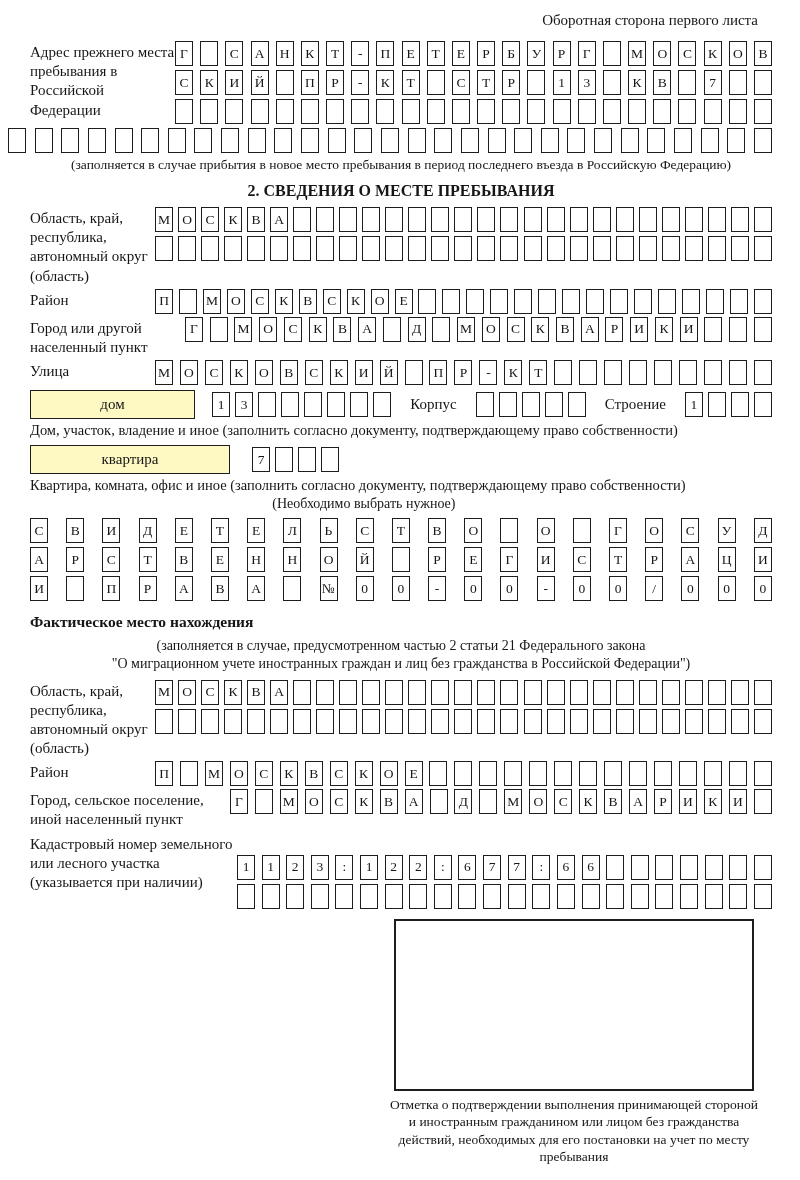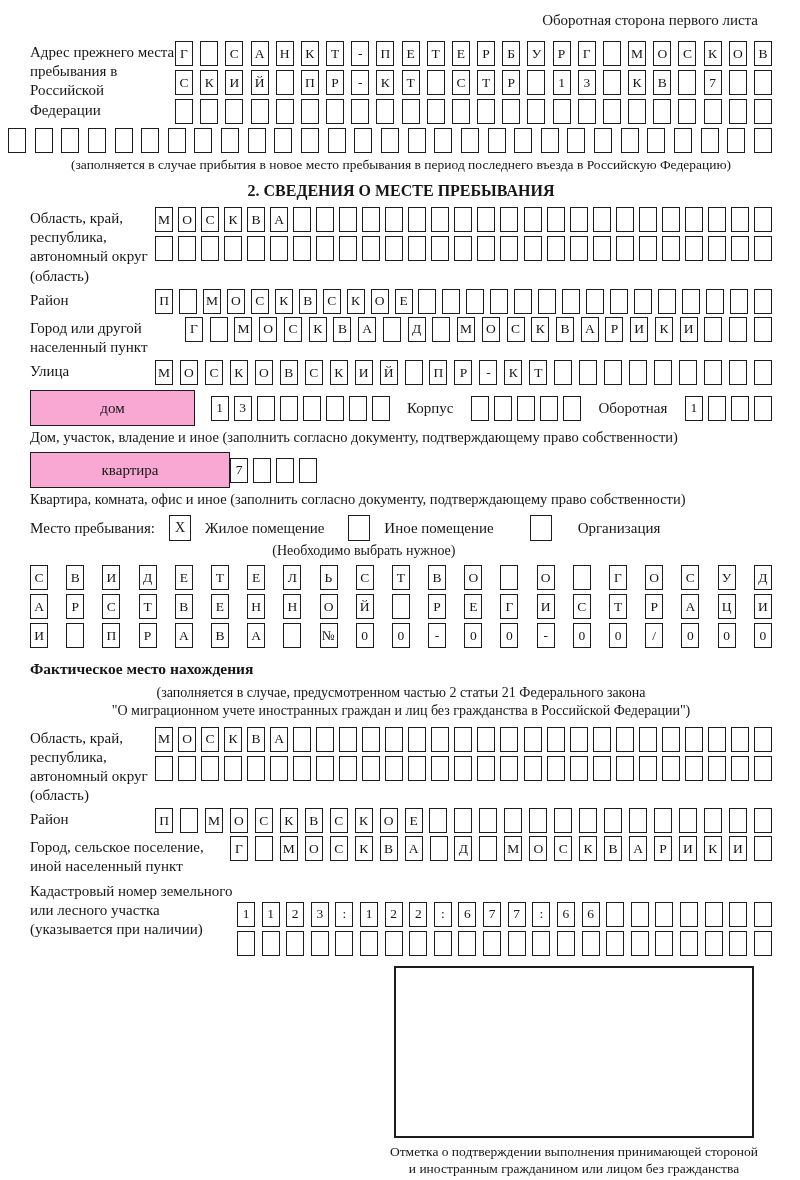--- a/index.html
+++ b/index.html
@@ -28,25 +28,25 @@
 
   .caption { font-size: 13.5px; text-align: center; margin-top: 4px; }
   .caption-left { font-size: 14.5px; text-align: left; margin-top: 3px; }
 
   .h2 { text-align: center; font-weight: bold; font-size: 16px; margin: 9px 0 7px 0; }
   .h3 { text-align: left; font-weight: bold; font-size: 15.5px; margin: 12px 0 6px 0; }
   .subcap { text-align: center; font-size: 14px; line-height: 1.3; }
 
   
   .dom-row { display: flex; align-items: center; justify-content: space-between; margin-top: 5px; }
-  .wide-box { border: 1.6px solid #1d1d1d; height: 36px; display: inline-flex;
-    align-items: center; justify-content: center; font-size: 15px; flex: 0 0 auto; background:#f9a8d4; }
+  .wide-box { border: 1.6px solid #1d1d1d; height: 29px; display: inline-flex;
+    align-items: center; justify-content: center; font-size: 15px; flex: 0 0 auto; background:#fef9c3; }
   .wide-box.dom { width: 165px; } .wide-box.kv { width: 200px; }
   .inline-label { font-size: 15px; flex: 0 0 auto; padding: 0 2px; }
-  .kv-row { display: flex; align-items: center; gap: 0; margin-top: 6px; }
+  .kv-row { display: flex; align-items: center; gap: 22px; margin-top: 6px; }
 
   
   .mesto-row { display: flex; align-items: center; gap: 14px; margin-top: 7px; font-size: 15px; }
   .checkbox { width: 22px; height: 26px; border: 1.6px solid #1d1d1d; display: inline-flex;
     align-items: center; justify-content: center; font-size: 14px; flex: 0 0 auto; background:#fff; }
   .mesto-cap { font-size: 14px; text-align: center; width: 62%; margin-left: 14%; margin-top: 2px; }
 
   .doc-block { margin-top: 6px; }
   .doc-block .flabel { font-size: 14.5px; line-height: 1.3; }
 
@@ -353,50 +353,41 @@
         <span class="cell"></span>
       </div>
     <span class="inline-label">Корпус</span>
     <div class="boxrow compact">
         <span class="cell"></span>
         <span class="cell"></span>
         <span class="cell"></span>
         <span class="cell"></span>
         <span class="cell"></span>
       </div>
-    <span class="inline-label">Оборотная</span>
+    <span class="inline-label">Строение</span>
     <div class="boxrow compact">
         <span class="cell">1</span>
         <span class="cell"></span>
         <span class="cell"></span>
         <span class="cell"></span>
       </div>
   </div>
   <div class="caption-left">Дом, участок, владение и иное (заполнить согласно документу, подтверждающему право собственности)</div>
 
   <div class="kv-row">
     <span class="wide-box kv">квартира</span>
     <div class="boxrow compact">
         <span class="cell">7</span>
         <span class="cell"></span>
         <span class="cell"></span>
         <span class="cell"></span>
       </div>
   </div>
   <div class="caption-left">Квартира, комната, офис и иное (заполнить согласно документу, подтверждающему право собственности)</div>
 
-  <div class="mesto-row">
-    <span>Место пребывания:</span>
-    <span class="checkbox">X</span>
-    <span>Жилое помещение</span>
-    <span class="checkbox" style="margin-left:10px;"></span>
-    <span>Иное помещение</span>
-    <span class="checkbox" style="margin-left:22px;"></span>
-    <span style="margin-left:12px;">Организация</span>
-  </div>
   <div class="mesto-cap">(Необходимо выбрать нужное)</div>
 
   <div class="frow doc-block">
     <div class="rows-col">
       <div class="boxrow">
           <span class="cell">С</span>
           <span class="cell">В</span>
           <span class="cell">И</span>
           <span class="cell">Д</span>
           <span class="cell">Е</span>

